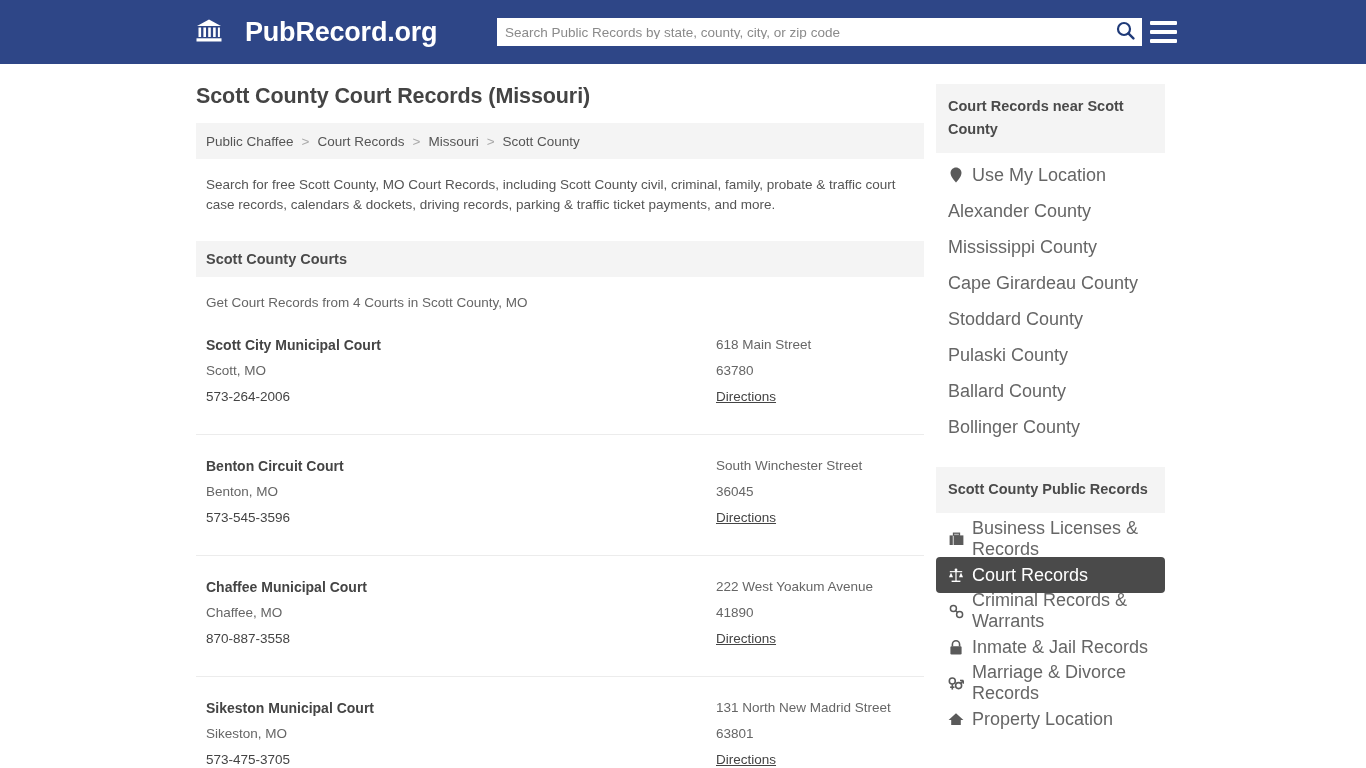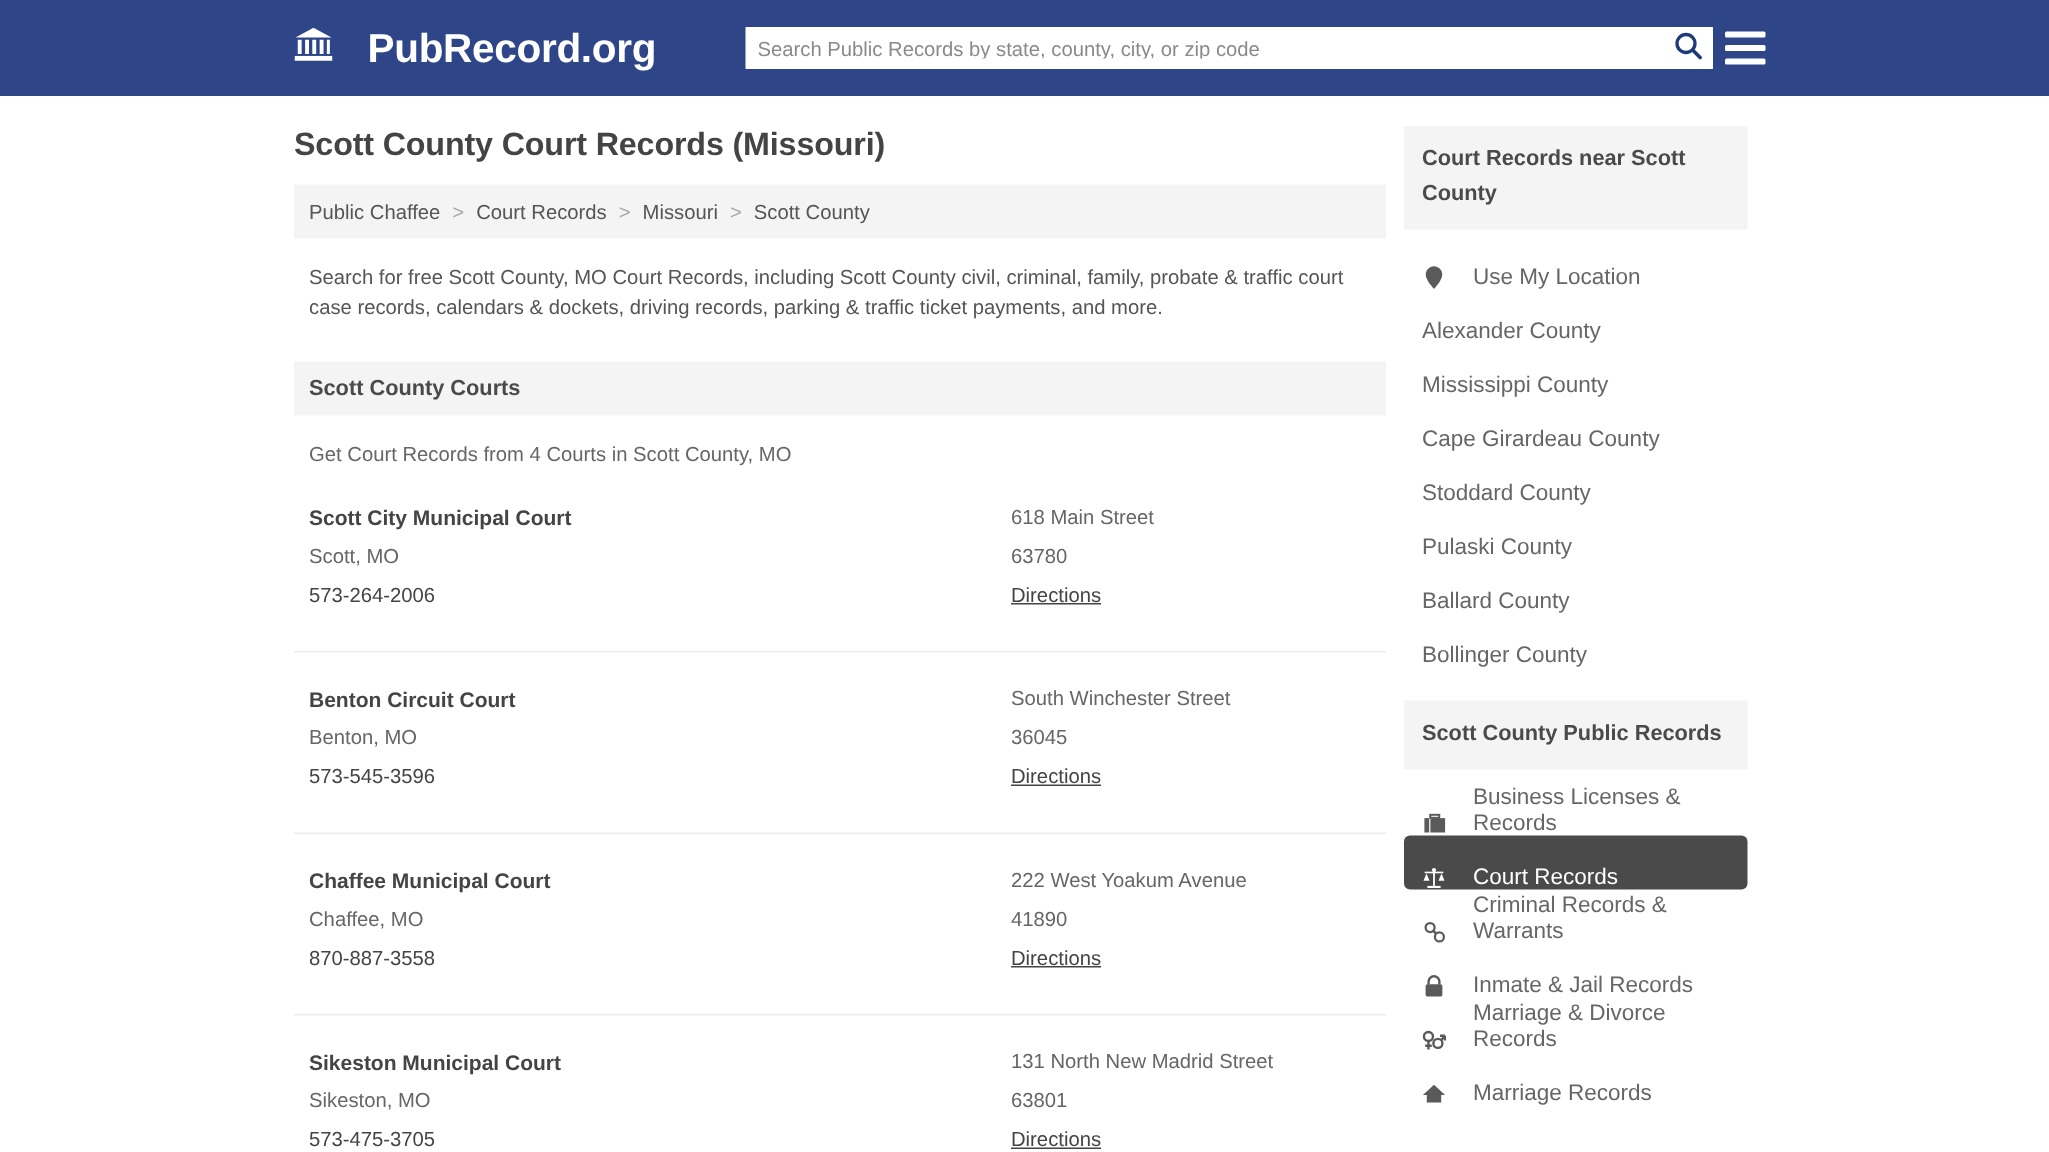--- a/index.html
+++ b/index.html
@@ -144,20 +144,21 @@
     margin: 18px 10px 0 10px;
     font-size: 13.5px;
     color: #666666;
   }
 
   .entry {
     display: flex;
     padding: 18px 10px 13px 10px;
     border-top: 1px solid #ececec;
     margin-top: 11px;
+    gap: 42px;
   }
   .entry.first { border-top: none; margin-top: 4px; }
   .entry-left { width: 468px; }
   .entry-right { flex: 1; }
   .entry-name {
     font-size: 14px;
     font-weight: bold;
     color: #444444;
     line-height: 26px;
   }
@@ -185,25 +186,25 @@
     background: #f4f4f4;
     padding: 11px 12px 12px 12px;
     font-size: 14.5px;
     font-weight: bold;
     color: #4a4a4a;
     line-height: 23px;
   }
   .side-list { margin-top: 4px; }
   .side-item {
     display: flex;
-    align-items: flex-end;
-    gap: 18px;
+    align-items: center;
+    gap: 8px;
     height: 36px;
     padding: 0 12px;
-    font-size: 15px;
+    font-size: 18px;
     color: #666666;
     cursor: pointer;
     border-radius: 4px;
   }
   .side-item.plain { padding-left: 12px; }
   .side-item.active {
     background: #4a4a4a;
     color: #ffffff;
   }
   .side-item .ico {
@@ -427,20 +428,20 @@
           </span>
           <span>Marriage &amp; Divorce Records</span>
         </div>
 
         <div class="side-item records-row">
           <span class="ico">
             <svg width="16" height="14" viewBox="0 0 16 14" aria-hidden="true">
               <path d="M8 1.2 L15.4 8.0 L12.8 8.0 L12.8 13.0 L3.2 13.0 L3.2 8.0 L0.6 8.0 Z" fill="#5a5a5a"></path>
             </svg>
           </span>
-          <span>Marriage Records</span>
+          <span>Property Location</span>
         </div>
 
       </div>
     </div>
 
   </div>
 </div>
 
 </body></html>

